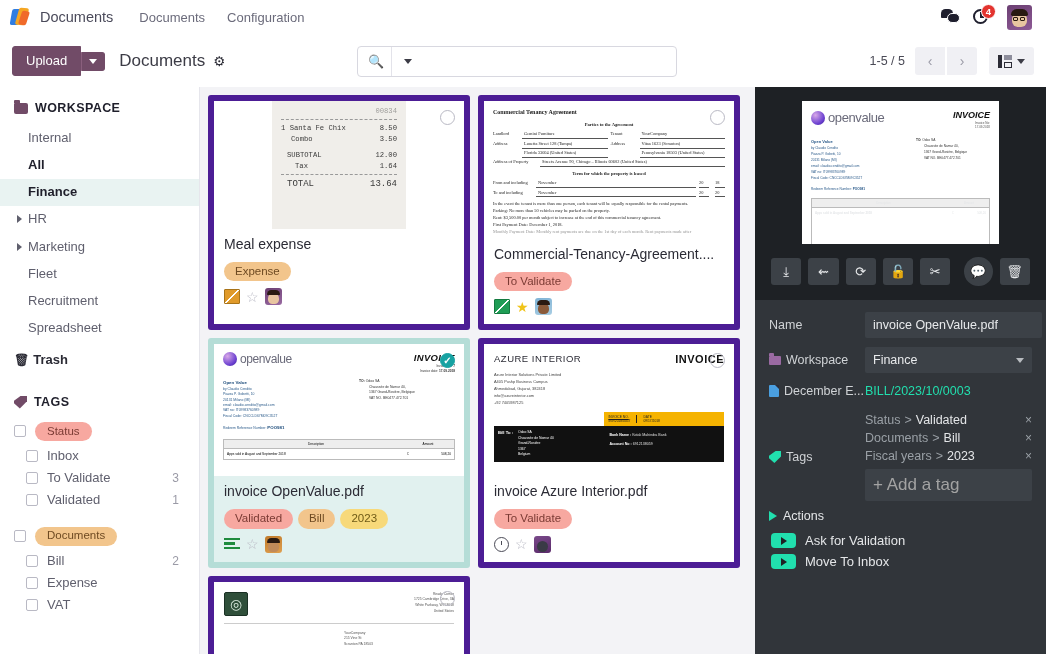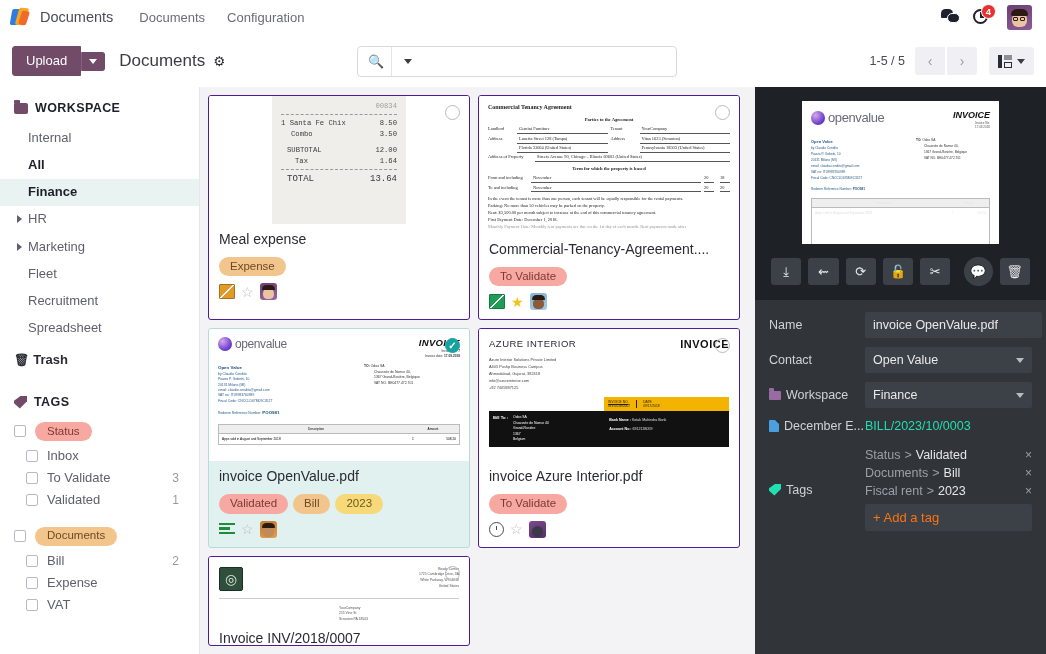--- a/index.html
+++ b/index.html
@@ -144,21 +144,21 @@
   }
   .tag-child .lbl { flex: 1; }
   .tag-child .cnt { font-size: 12px; color: #9a9aa6; padding-right: 6px; }
 
   
   .kanban {
     flex: 1; background: #f3f3f6; padding: 8px; overflow: hidden;
     display: flex; flex-wrap: wrap; align-content: flex-start; gap: 8px;
   }
   .card {
-    width: 262px; background: #fff; border: 1px solid #4c1d95; border-radius: 3px;
+    width: 262px; background: #fff; border: 6px solid #4c1d95; border-radius: 3px;
     overflow: hidden; position: relative; cursor: pointer; flex-shrink: 0;
   }
   .card.selected { background: #e1f1ef; border-color: #b5ddd7; }
   .card-thumb { height: 128px; overflow: hidden; position: relative; background: #fff; }
   .card-sel {
     position: absolute; right: 9px; top: 9px; width: 15px; height: 15px;
     border: 1.5px solid #b9b9c4; border-radius: 50%; background: transparent; z-index: 5;
   }
   .card-sel.checked { background: #17a2a2; border-color: #17a2a2; display: flex; align-items: center; justify-content: center; }
   .card-sel.checked::after { content: '✓'; color: #fff; font-size: 10px; line-height: 1; font-weight: bold; }
@@ -277,21 +277,21 @@
     clip-path: polygon(0 40%, 55% 0, 100% 0, 100% 45%, 45% 100%, 0 60%); }
   .rp-tags { display: flex; padding: 2px 14px 0 14px; }
   .rp-tags-lbl { width: 96px; font-size: 12.5px; color: #d0d3d6; display: flex; align-items: center; gap: 5px; flex-shrink: 0; padding-top: 2px; }
   .rp-tags-list { flex: 1; }
   .tg-row { display: flex; align-items: center; font-size: 12.5px; padding: 2px 0; }
   .tg-grp { color: #9aa0a6; }
   .tg-sep { color: #9aa0a6; margin: 0 4px; }
   .tg-val { color: #e4e6e8; flex: 1; }
   .tg-x { color: #9aa0a6; font-size: 12px; cursor: pointer; padding-left: 6px; }
   .tg-add {
-    background: #3c4147; color: #f97316; font-size: 13px; padding: 6px 8px;
+    background: #3c4147; color: #a3a3a3; font-size: 17px; padding: 6px 8px;
     border-radius: 2px; margin-top: 4px; cursor: pointer;
   }
   .rp-actions { padding: 8px 14px 0 14px; }
   .act-head { display: flex; align-items: center; gap: 6px; font-size: 12.5px; color: #e4e6e8; margin-bottom: 7px; }
   .act-tri { width: 0; height: 0; border-top: 5px solid transparent; border-bottom: 5px solid transparent; border-left: 8px solid #21dfae; }
   .act-row { display: flex; align-items: center; gap: 9px; font-size: 13px; color: #e4e6e8; padding: 3px 0 3px 2px; cursor: pointer; }
   .act-play { width: 25px; height: 15px; background: #21dfae; border-radius: 4px; display: flex; align-items: center; justify-content: center; flex-shrink: 0; }
   .act-play::after { content:''; width: 0; height: 0; border-top: 4px solid transparent; border-bottom: 4px solid transparent; border-left: 6px solid #1e2125; margin-left: 1px; }
 </style>
 </head>
@@ -761,27 +761,20 @@
         <div class="tb-btn round">💬</div>
         <div class="tb-btn">🗑</div>
       </div>
 
       <div class="rp-fields">
         <div class="fld">
           <span class="fld-lbl">Name</span>
           <input class="fld-in" value="invoice OpenValue.pdf" style="">
         </div>
         <div class="fld">
-          <span class="fld-lbl">Contact</span>
-          <div class="fld-sel">
-            <span class="v">Open Value</span>
-            <span class="caret-dn" style="border-top-color:#b8bcc0"></span>
-          </div>
-        </div>
-        <div class="fld">
           <span class="fld-lbl">
             <i class="fi-folder"></i>
             <span>Workspace</span>
           </span>
           <div class="fld-sel">
             <span class="v">Finance</span>
             <span class="caret-dn" style="border-top-color:#b8bcc0"></span>
           </div>
         </div>
         <div class="fld">
@@ -805,25 +798,39 @@
             <span class="tg-val">Validated</span>
             <span class="tg-x">×</span>
           </div>
           <div class="tg-row">
             <span class="tg-grp">Documents</span>
             <span class="tg-sep">&gt;</span>
             <span class="tg-val">Bill</span>
             <span class="tg-x">×</span>
           </div>
           <div class="tg-row">
-            <span class="tg-grp">Fiscal rent</span>
+            <span class="tg-grp">Fiscal years</span>
             <span class="tg-sep">&gt;</span>
             <span class="tg-val">2023</span>
             <span class="tg-x">×</span>
           </div>
           <div class="tg-add">+ Add a tag</div>
         </div>
       </div>
 
+      <div class="rp-actions">
+        <div class="act-head">
+          <span class="act-tri"></span>
+          <span>Actions</span>
+        </div>
+        <div class="act-row">
+          <span class="act-play"></span>
+          <span>Ask for Validation</span>
+        </div>
+        <div class="act-row">
+          <span class="act-play"></span>
+          <span>Move To Inbox</span>
+        </div>
+      </div>
 
     </div>
   </div>
 </div>
 
 </body></html>

